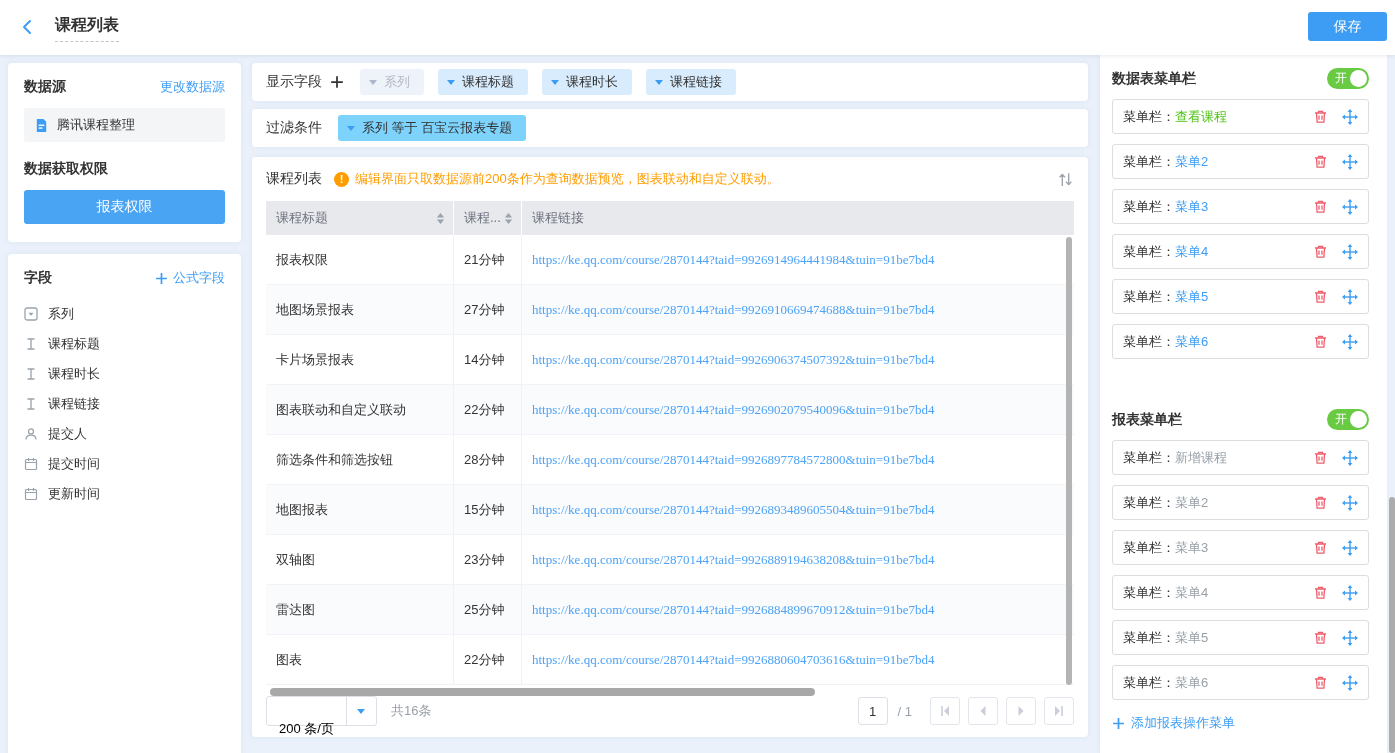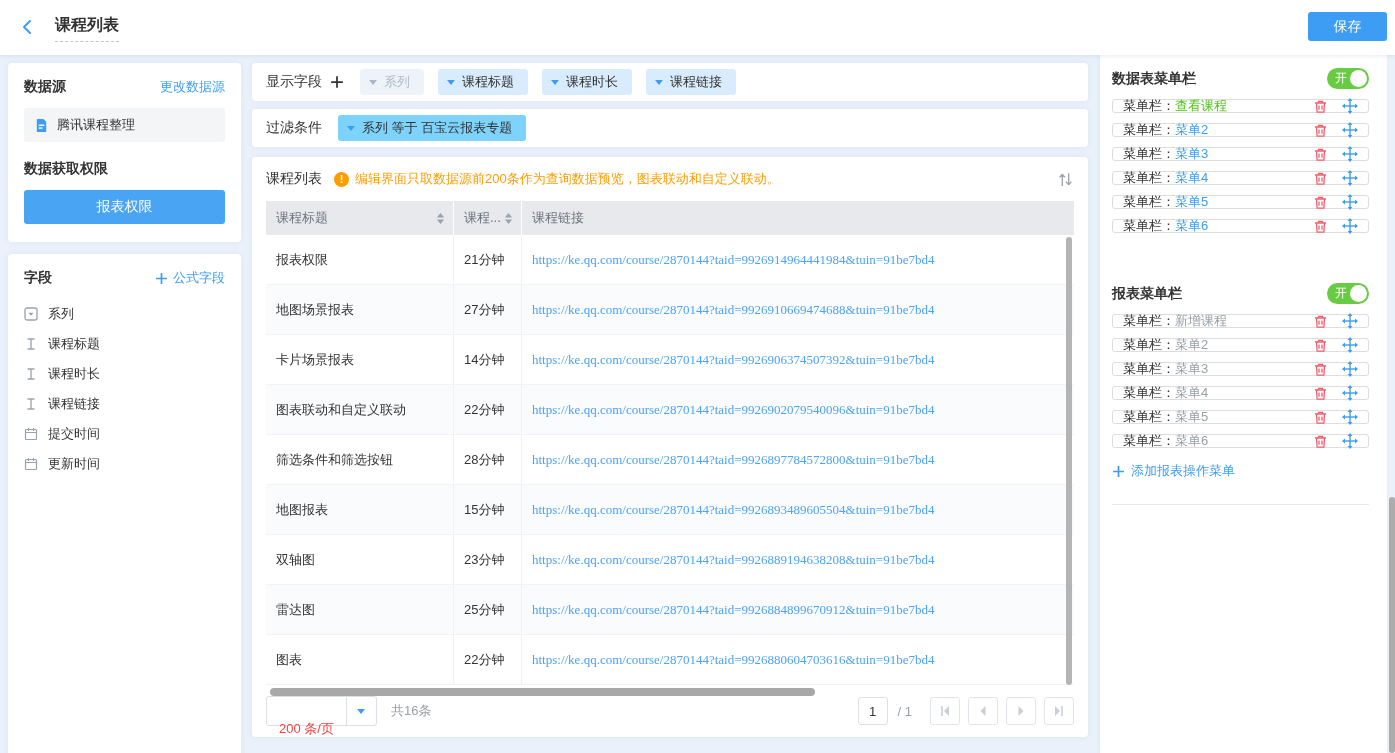--- a/index.html
+++ b/index.html
@@ -68,35 +68,35 @@
   .tr { display:flex; height:50px; border-bottom:1px solid #f2f3f6; background:#fff; }
   .tr:nth-child(even) { background:#fafbfd; }
   .td { display:flex; align-items:center; padding:0 10px; border-right:1px solid #f0f1f4; overflow:hidden; }
   .td.c2 { border-right:none; }
   .course-link { color:#4da3f7; white-space:nowrap; cursor:pointer;font-family:Liberation Serif, serif; }
   .hthumb { position:absolute; left:18px; top:531px; width:545px; height:8px; background:#a8a8a8; border-radius:4px; cursor:pointer; }
   .vthumb { position:absolute; right:16px; top:80px; width:6px; height:448px; background:#b4b4b4; border-radius:3px; cursor:pointer; }
 
   .pager { position:absolute; left:14px; right:14px; bottom:6px; height:40px; display:flex; align-items:center; }
   .size-select { display:flex; height:30px; border:1px solid #dcdfe6; border-radius:3px; align-items:center; cursor:pointer; background:#fff; }
-  .size-val { padding:0 12px; color:#ef4444;margin-top:35px; }
+  .size-val { padding:0 12px; color:#000000;margin-top:35px; }
   .size-caret { width:30px; height:100%; border-left:1px solid #dcdfe6; display:flex; align-items:center; justify-content:center; }
   .total { color:#9aa0a8; margin-left:14px; }
   .pager-right { margin-left:auto; display:flex; align-items:center; gap:8px; }
   .page-box { min-width:30px; height:28px; border:1px solid #dcdfe6; border-radius:3px;
               display:flex; align-items:center; justify-content:center; color:#333; background:#fff; }
   .page-total { color:#9aa0a8; margin:0 10px 0 2px; }
   .nav-btn { width:30px; height:28px; border:1px solid #e2e6ec; border-radius:3px; background:#fff;
              display:flex; align-items:center; justify-content:center; cursor:pointer; }
 
   
   .right-col { position:absolute; left:1100px; top:55px; width:287px; height:698px; background:#fff;
                box-shadow:-1px 0 4px rgba(31,74,153,.06); padding:13px 18px 4px 12px; }
   .section + .section { margin-top:50px; }
-  .menu-item { height:14px; border:1px solid #ddd; border-radius:3px; display:flex; align-items:center;
+  .menu-item { height:35px; border:1px solid #ddd; border-radius:3px; display:flex; align-items:center;
                padding:0 10px; margin-top:10px; background:#fff; cursor:pointer; }
   .mi-prefix { color:#333; }
   .mi-value.green { color:#52c41a; } .mi-value.blue { color:#3d9df5; } .mi-value.gray { color:#98a0a8; }
   .mi-actions { margin-left:auto; display:flex; align-items:center; gap:14px; }
   .toggle { width:42px; height:21px; border-radius:11px; background:#68cb43; position:relative;
             display:flex; align-items:center; color:#fff; font-size:12px; padding-left:8px; cursor:pointer; }
   .knob { position:absolute; right:2px; top:2px; width:17px; height:17px; border-radius:50%; background:#fff; }
   .add-link { display:flex; align-items:center; gap:6px; color:#3d9df5; margin-top:14px; cursor:pointer; }
   .right-divider { border-top:1px solid #eaeaea; margin-top:24px; }
 
@@ -176,20 +176,29 @@
         <div class="field-item">
           <span class="icn">
             <svg width="14" height="14" viewBox="0 0 14 14">
               <path d="M3.5 2h7M7 2v10M3.5 12h7" stroke="#9aa2ad" stroke-width="1.3" fill="none"></path>
             </svg>
           </span>
           <span>课程链接</span>
         </div>
         <div class="field-item">
           <span class="icn">
+            <svg width="14" height="14" viewBox="0 0 14 14" fill="none" stroke="#9aa2ad" stroke-width="1.3">
+              <circle cx="7" cy="4.4" r="2.5"></circle>
+              <path d="M2 12.6c0-2.8 2.2-4.5 5-4.5s5 1.7 5 4.5"></path>
+            </svg>
+          </span>
+          <span>提交人</span>
+        </div>
+        <div class="field-item">
+          <span class="icn">
             <svg width="14" height="14" viewBox="0 0 14 14" fill="none" stroke="#9aa2ad" stroke-width="1.2">
               <rect x="1.5" y="2.5" width="11" height="10" rx="1"></rect>
               <path d="M1.5 5.5h11M4.5 1v3M9.5 1v3"></path>
             </svg>
           </span>
           <span>提交时间</span>
         </div>
         <div class="field-item">
           <span class="icn">
             <svg width="14" height="14" viewBox="0 0 14 14" fill="none" stroke="#9aa2ad" stroke-width="1.2">

